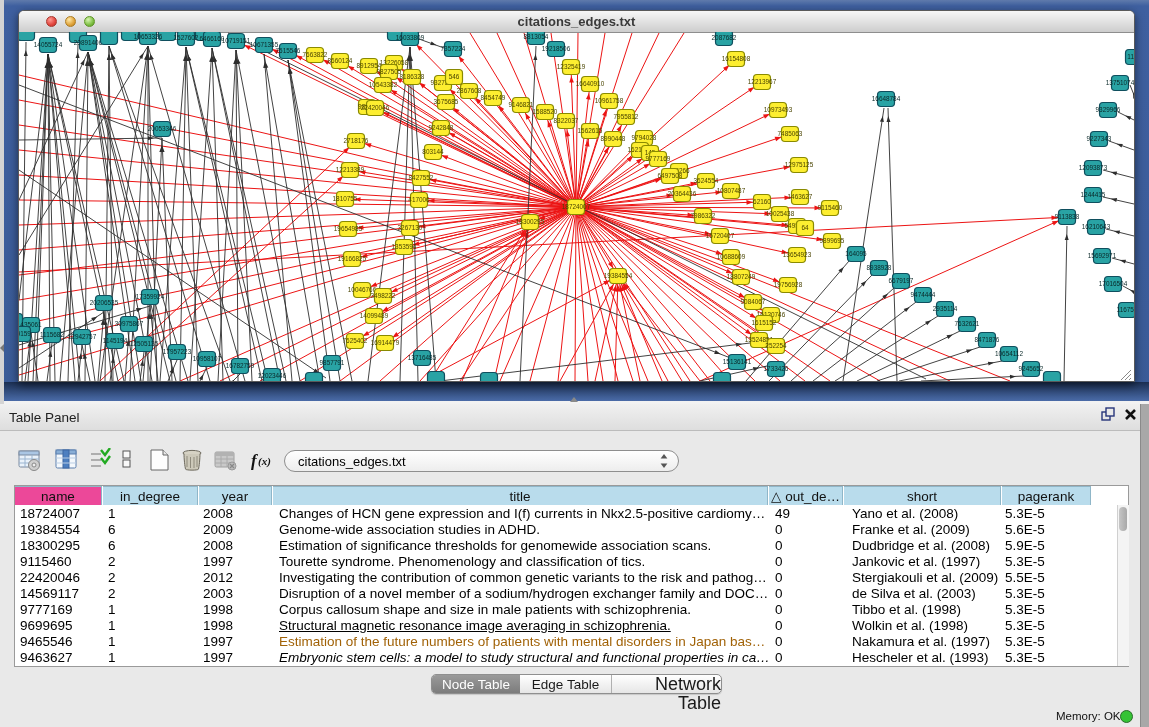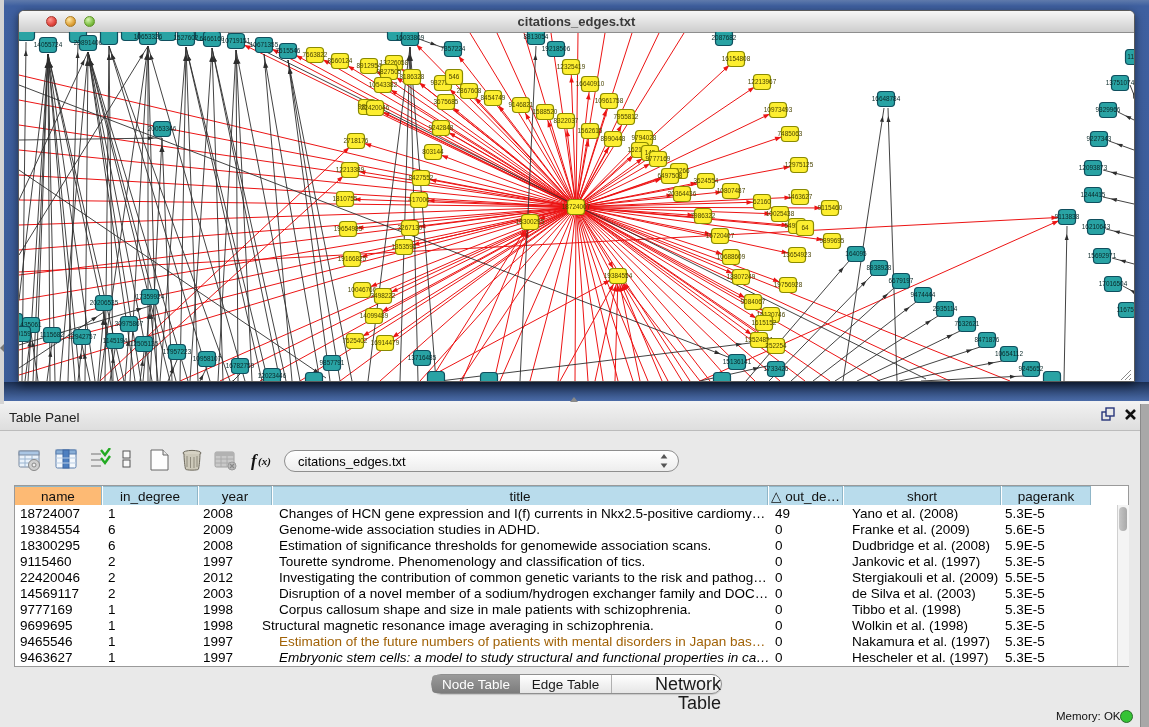--- a/index.html
+++ b/index.html
@@ -776,21 +776,21 @@
 
 <div style="position:absolute;left:284px;top:450px;width:395px;height:22px;background:linear-gradient(#ffffff,#ededed);border:1px solid #8e8e8e;border-radius:11px">
   <div style="position:absolute;left:13px;top:3px;font-size:13px;color:#000">citations_edges.txt</div>
   <svg width="12" height="16" viewBox="0 0 12 16" style="position:absolute;right:8px;top:2px">
     <path d="M6 1l3.4 4.6H2.6z" fill="#555"></path>
       <path d="M6 15l3.4-4.6H2.6z" fill="#555"></path>
   </svg>
 </div>
 
 <div style="position:absolute;left:14px;top:485px;width:1115px;height:182px;background:#fff;border:1px solid #9a9a9a"></div>
-<div style="position:absolute;left:15px;top:486px;width:87px;height:19px;background:#fdba74;border-right:1px solid #8fb6c8;border-top:1px solid #8fb6c8;text-align:center;line-height:20px;font-size:13.5px;color:#111">name</div>
+<div style="position:absolute;left:15px;top:486px;width:87px;height:19px;background:#ec4899;border-right:1px solid #8fb6c8;border-top:1px solid #8fb6c8;text-align:center;line-height:20px;font-size:13.5px;color:#111">name</div>
 <div style="position:absolute;left:103px;top:486px;width:95px;height:19px;background:#b9dcec;border-right:1px solid #8fb6c8;border-top:1px solid #8fb6c8;text-align:center;line-height:20px;font-size:13.5px;color:#111">in_degree</div>
 <div style="position:absolute;left:199px;top:486px;width:73px;height:19px;background:#b9dcec;border-right:1px solid #8fb6c8;border-top:1px solid #8fb6c8;text-align:center;line-height:20px;font-size:13.5px;color:#111">year</div>
 <div style="position:absolute;left:273px;top:486px;width:495px;height:19px;background:#b9dcec;border-right:1px solid #8fb6c8;border-top:1px solid #8fb6c8;text-align:center;line-height:20px;font-size:13.5px;color:#111">title</div>
 <div style="position:absolute;left:769px;top:486px;width:74px;height:19px;background:#b9dcec;border-right:1px solid #8fb6c8;border-top:1px solid #8fb6c8;text-align:center;line-height:20px;font-size:13.5px;color:#111">△ out_de…</div>
 <div style="position:absolute;left:844px;top:486px;width:157px;height:19px;background:#b9dcec;border-right:1px solid #8fb6c8;border-top:1px solid #8fb6c8;text-align:center;line-height:20px;font-size:13.5px;color:#111">short</div>
 <div style="position:absolute;left:1002px;top:486px;width:89px;height:19px;background:#b9dcec;border-right:1px solid #8fb6c8;border-top:1px solid #8fb6c8;text-align:center;line-height:20px;font-size:13.5px;color:#111">pagerank</div>
 <div style="position:absolute;left:15px;top:505px;width:1114px;height:161px;background:#fff;overflow:hidden"></div>
 <div style="position:absolute;left:20px;top:506px;font-size:13.5px;color:#000;white-space:nowrap;">18724007</div>
 <div style="position:absolute;left:108px;top:506px;font-size:13.5px;color:#000;white-space:nowrap;">1</div>
 <div style="position:absolute;left:203px;top:506px;font-size:13.5px;color:#000;white-space:nowrap;">2008</div>
@@ -836,43 +836,43 @@
 <div style="position:absolute;left:20px;top:602px;font-size:13.5px;color:#000;white-space:nowrap;">9777169</div>
 <div style="position:absolute;left:108px;top:602px;font-size:13.5px;color:#000;white-space:nowrap;">1</div>
 <div style="position:absolute;left:203px;top:602px;font-size:13.5px;color:#000;white-space:nowrap;">1998</div>
 <div style="position:absolute;left:279px;top:602px;font-size:13.5px;color:#000;white-space:nowrap;width:491px;overflow:hidden;text-overflow:ellipsis;">Corpus callosum shape and size in male patients with schizophrenia.</div>
 <div style="position:absolute;left:775px;top:602px;font-size:13.5px;color:#000;white-space:nowrap;">0</div>
 <div style="position:absolute;left:852px;top:602px;font-size:13.5px;color:#000;white-space:nowrap;">Tibbo et al. (1998)</div>
 <div style="position:absolute;left:1005px;top:602px;font-size:13.5px;color:#000;white-space:nowrap;">5.3E-5</div>
 <div style="position:absolute;left:20px;top:618px;font-size:13.5px;color:#000;white-space:nowrap;">9699695</div>
 <div style="position:absolute;left:108px;top:618px;font-size:13.5px;color:#000;white-space:nowrap;">1</div>
 <div style="position:absolute;left:203px;top:618px;font-size:13.5px;color:#000;white-space:nowrap;">1998</div>
-<div style="position:absolute;left:262px;top:618px;font-size:13.5px;color:#000;white-space:nowrap;width:491px;overflow:hidden;text-overflow:ellipsis;">Structural magnetic resonance image averaging in schizophrenia.</div>
+<div style="position:absolute;left:279px;top:618px;font-size:13.5px;color:#000;white-space:nowrap;width:491px;overflow:hidden;text-overflow:ellipsis;text-decoration:underline;">Structural magnetic resonance image averaging in schizophrenia.</div>
 <div style="position:absolute;left:775px;top:618px;font-size:13.5px;color:#000;white-space:nowrap;">0</div>
 <div style="position:absolute;left:852px;top:618px;font-size:13.5px;color:#000;white-space:nowrap;">Wolkin et al. (1998)</div>
 <div style="position:absolute;left:1005px;top:618px;font-size:13.5px;color:#000;white-space:nowrap;">5.3E-5</div>
 <div style="position:absolute;left:20px;top:634px;font-size:13.5px;color:#000;white-space:nowrap;">9465546</div>
 <div style="position:absolute;left:108px;top:634px;font-size:13.5px;color:#000;white-space:nowrap;">1</div>
 <div style="position:absolute;left:203px;top:634px;font-size:13.5px;color:#000;white-space:nowrap;">1997</div>
 <div style="position:absolute;left:279px;top:634px;font-size:13.5px;color:#a16207;white-space:nowrap;width:491px;overflow:hidden;text-overflow:ellipsis;">Estimation of the future numbers of patients with mental disorders in Japan base…</div>
 <div style="position:absolute;left:775px;top:634px;font-size:13.5px;color:#000;white-space:nowrap;">0</div>
 <div style="position:absolute;left:852px;top:634px;font-size:13.5px;color:#000;white-space:nowrap;">Nakamura et al. (1997)</div>
 <div style="position:absolute;left:1005px;top:634px;font-size:13.5px;color:#000;white-space:nowrap;">5.3E-5</div>
 <div style="position:absolute;left:20px;top:650px;font-size:13.5px;color:#000;white-space:nowrap;">9463627</div>
 <div style="position:absolute;left:108px;top:650px;font-size:13.5px;color:#000;white-space:nowrap;">1</div>
 <div style="position:absolute;left:203px;top:650px;font-size:13.5px;color:#000;white-space:nowrap;">1997</div>
 <div style="position:absolute;left:279px;top:650px;font-size:13.5px;color:#000;white-space:nowrap;width:491px;overflow:hidden;text-overflow:ellipsis;font-style:italic;">Embryonic stem cells: a model to study structural and functional properties in car…</div>
 <div style="position:absolute;left:775px;top:650px;font-size:13.5px;color:#000;white-space:nowrap;">0</div>
-<div style="position:absolute;left:852px;top:650px;font-size:13.5px;color:#000;white-space:nowrap;">Hescheler et al. (1997)</div>
+<div style="position:absolute;left:852px;top:650px;font-size:13.5px;color:#000;white-space:nowrap;">Hescheler et al. (1993)</div>
 <div style="position:absolute;left:1005px;top:650px;font-size:13.5px;color:#000;white-space:nowrap;">5.3E-5</div>
 
 <div style="position:absolute;left:1117px;top:505px;width:12px;height:161px;background:#f4f4f4;border-left:1px solid #d0d0d0"></div>
 <div style="position:absolute;left:1119px;top:507px;width:8px;height:24px;background:linear-gradient(90deg,#c6c6c6,#a8a8a8);border-radius:4px"></div>
 
-<div style="position:absolute;left:431px;top:674px;width:291px;height:20px;border:1px solid #8f8f8f;border-radius:10px;background:linear-gradient(#fff,#e6e6e6);box-shadow:0 1px 1px rgba(0,0,0,.15)">
+<div style="position:absolute;left:431px;top:674px;width:291px;height:20px;border:1px solid #8f8f8f;border-radius:5px;background:linear-gradient(#fff,#e6e6e6);box-shadow:0 1px 1px rgba(0,0,0,.15)">
   <div style="position:absolute;left:0;top:0;width:88px;height:18px;background:linear-gradient(#9a9a9a,#7c7c7c);border-radius:4px 0 0 4px;color:#fff;text-align:center;line-height:19px;font-size:13.5px">Node Table</div>
   <div style="position:absolute;left:88px;top:0;width:92px;height:18px;border-right:1px solid #b0b0b0;color:#1a1a1a;text-align:center;line-height:19px;font-size:13.5px">Edge Table</div>
   <div style="position:absolute;left:181px;top:0;width:108px;height:14px;color:#1a1a1a;text-align:right;line-height:19px;font-size:18px">Network Table</div>
 </div>
 
 <div style="position:absolute;left:1056px;top:710px;font-size:11.5px;color:#111">Memory: OK</div>
 <div style="position:absolute;left:1120px;top:710px;width:13px;height:13px;border-radius:50%;background:#35c335;border:1px solid #2a6b2a"></div>
 
 <div style="position:absolute;left:1140px;top:404px;width:9px;height:323px;background:#a8a8a8;border-left:1px solid #8a8a8a"></div>
 </body></html>

